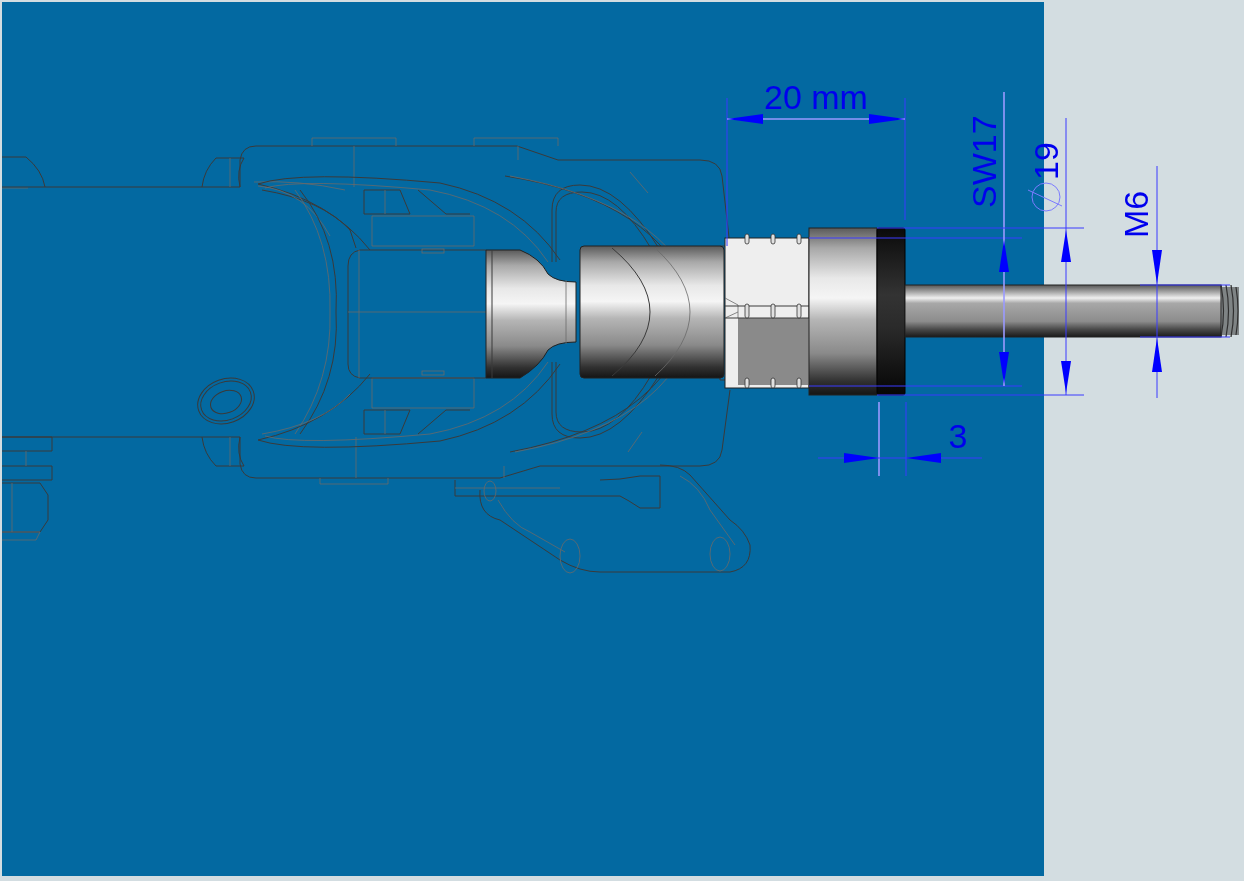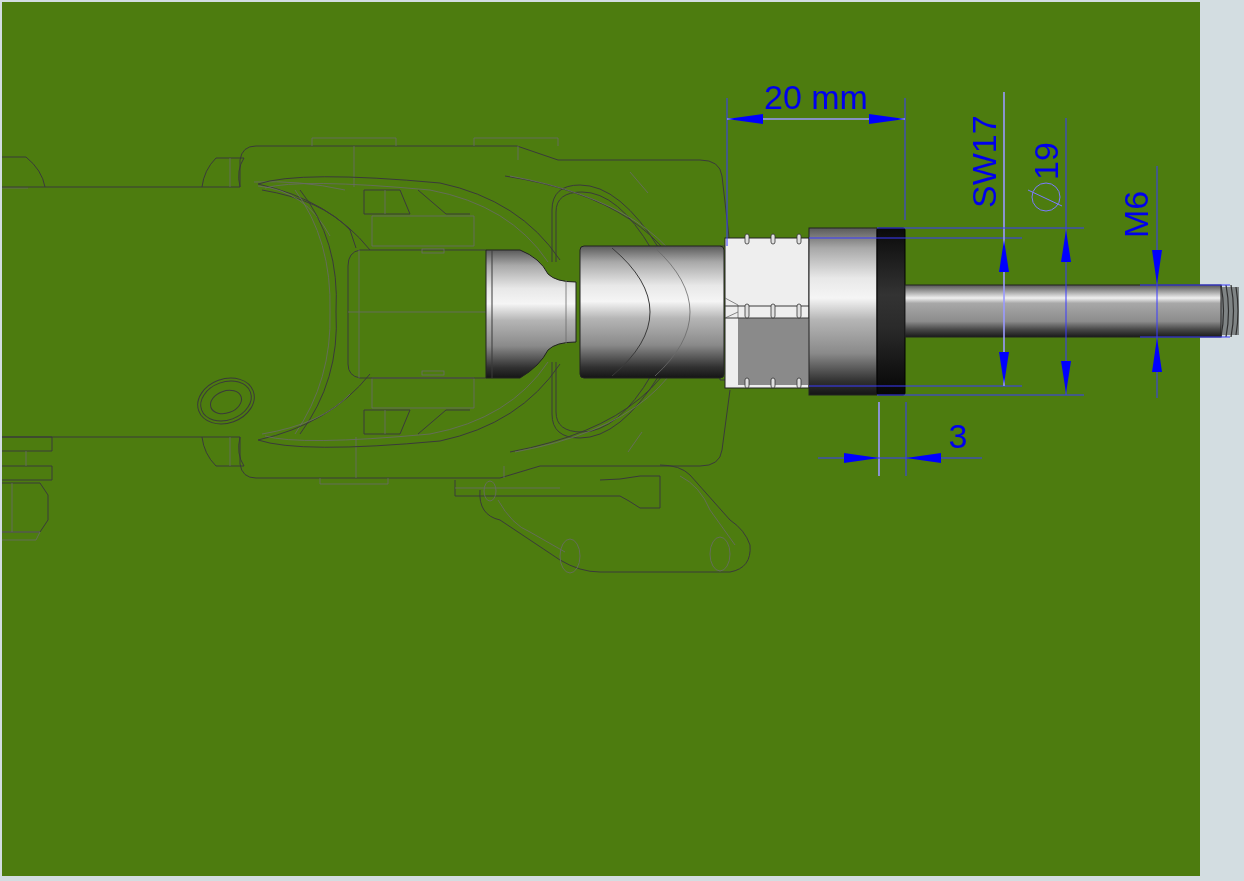--- a/index.html
+++ b/index.html
@@ -3,22 +3,22 @@
   <meta charset="utf-8">
   <style>
     html, body { margin: 0; padding: 0; }
     body {
       width: 1244px; height: 881px; overflow: hidden;
       background: #d3dde1;
       font-family: "Liberation Sans", sans-serif;
     }
     #canvas {
       position: absolute; left: 2px; top: 2px;
-      width: 1198px; height: 874px;
-      background: #4d7c0f;
+      width: 1042px; height: 874px;
+      background: #0369a1;
     }
     svg { position: absolute; left: 0; top: 0; }
     .ol { fill: none; stroke: #3a3a3a; stroke-width: 1; }
     .ol2 { fill: none; stroke: #6a6a6a; stroke-width: 0.8; }
     .dim { stroke: #3b3bff; stroke-width: 1; fill: none; }
     .dimlight { stroke: #9a9aff; stroke-width: 1.6; fill: none; }
     .arrow { fill: #0000ff; }
     .dimtext {
       font-family: "Liberation Sans", sans-serif;
       fill: #0000ee;

